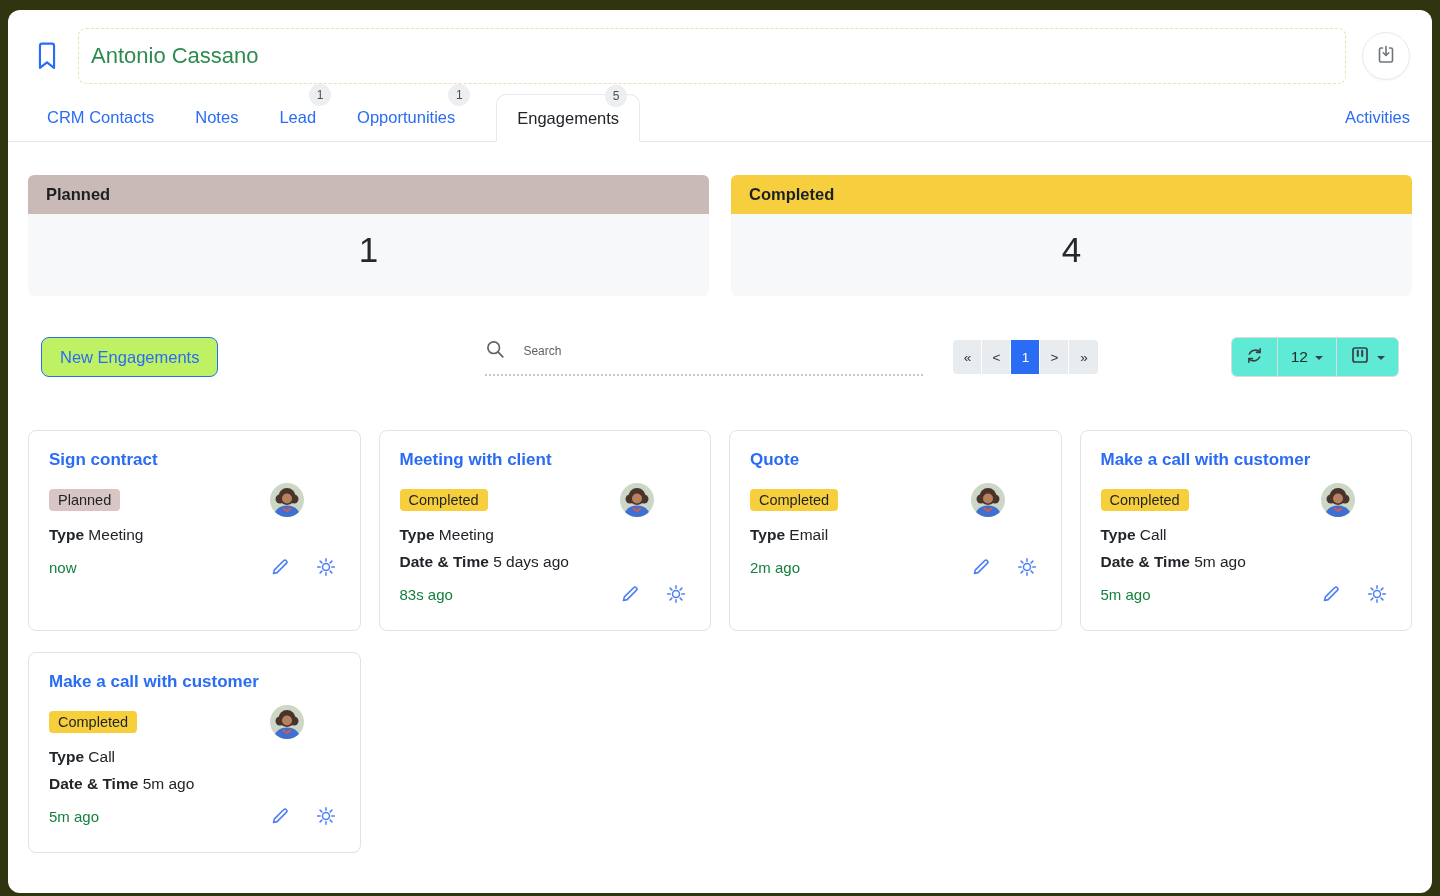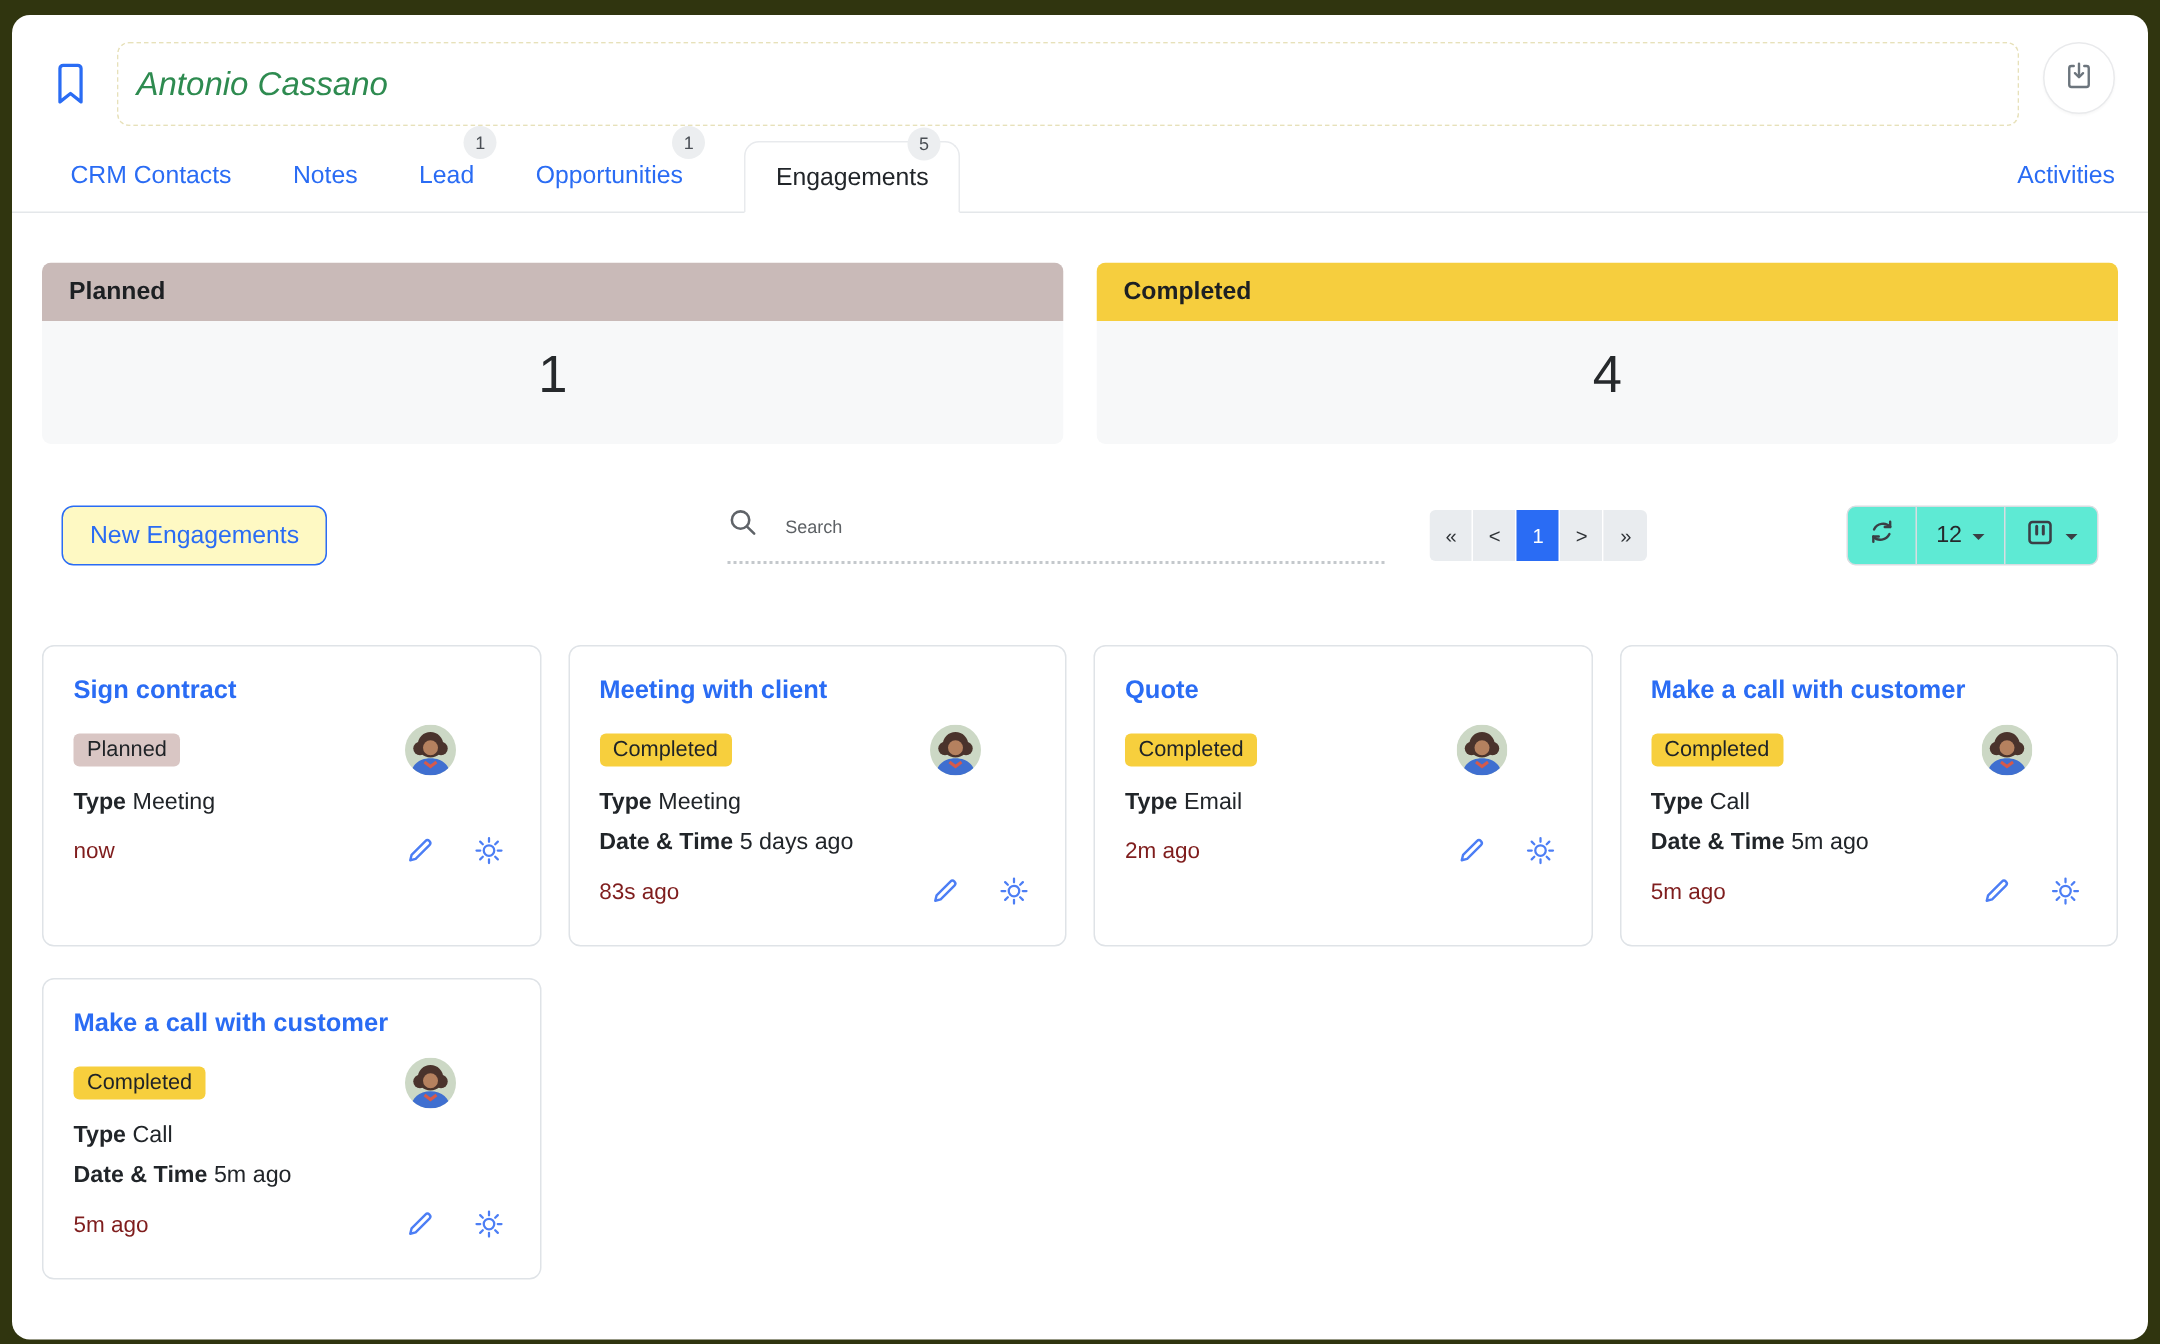--- a/index.html
+++ b/index.html
@@ -1,20 +1,20 @@
 <!DOCTYPE html>
 <html><head>
 <meta charset="utf-8">
 <style>
   html,body{margin:0;padding:0;width:1440px;height:896px;overflow:hidden;}
   body{background:#30350f;font-family:"Liberation Sans",sans-serif;color:#212529;}
   .frame{position:absolute;top:10px;left:8px;right:8px;bottom:3px;background:#fff;border-radius:12px;overflow:hidden;}
 
   
-  .hdr{display:flex;padding:18px 22px 0 26px;font-style:italic;}
+  .hdr{display:flex;align-items:center;padding:18px 22px 0 26px;}
   .bm-icon{flex:0 0 auto;margin-right:18px;display:flex;align-items:center;cursor:pointer;}
   .title-box{flex:1;display:flex;align-items:center;height:54px;border:1px dashed #e7e1ba;border-radius:8px;padding:0 12px;margin-right:16px;}
   .page-title{font-size:22px;font-weight:400;color:#2e8b50;margin:0;}
   .round-btn{flex:0 0 auto;width:48px;height:48px;border-radius:50%;border:1px solid #e9eaec;background:#fff;display:flex;align-items:center;justify-content:center;box-shadow:0 1px 2px rgba(0,0,0,.04);cursor:pointer;}
 
   
   .tabs{display:flex;align-items:stretch;height:47px;margin-top:10px;padding:0 22px 0 39px;border-bottom:1px solid #e4e7ea;}
   .tab{position:relative;display:flex;align-items:center;color:#2a6cf4;font-size:16.5px;text-decoration:none;cursor:pointer;margin-right:41px;white-space:nowrap;}
   .tab.active{color:#212529;background:#fff;border:1px solid #e8eaed;border-bottom:1px solid #fff;border-radius:10px 10px 0 0;padding:0 20px;margin-bottom:-1px;margin-right:0;}
   .tab-spacer{flex:1;}
@@ -23,21 +23,21 @@
   .tab.active .tab-badge{right:12px;}
 
   
   .panels{display:grid;grid-template-columns:1fr 1fr;gap:22px;margin:33px 20px 0;}
   .panel{border-radius:6px;overflow:hidden;}
   .panel-hd{padding:10px 18px;font-size:16.5px;font-weight:700;color:#1d2023;}
   .panel-bd{background:#f7f8f9;text-align:center;font-size:35px;padding:16px 0 26px;color:#26292c;}
 
   
   .toolbar{display:flex;align-items:center;margin:41px 20px 0;}
-  .btn-new{margin-left:13px;height:40px;padding:0 18px;font-size:16.5px;font-family:inherit;color:#2a6cf4;background:#fef9c3;border:1px solid #2a6cf4;border-radius:8px;cursor:pointer;}
+  .btn-new{margin-left:13px;height:40px;padding:0 18px;font-size:16.5px;font-family:inherit;color:#2a6cf4;background:#bef264;border:1px solid #2a6cf4;border-radius:8px;cursor:pointer;}
   .search{margin-left:267px;width:438px;display:flex;align-items:center;gap:15px;border-bottom:2px dotted #c4c8cc;padding-bottom:10px;}
   .search input{border:none;outline:none;font-size:12px;font-family:inherit;width:100%;color:#212529;background:transparent;}
   .search input::placeholder{color:#5d6165;}
   .pager{margin-left:30px;display:flex;border-radius:4px;overflow:hidden;}
   .pg{width:29px;height:34px;display:flex;align-items:center;justify-content:center;background:#e9ecef;color:#2f3337;font-size:13.5px;border:none;border-right:1px solid #fff;cursor:pointer;font-family:inherit;}
   .pg:last-child{border-right:none;}
   .pg.active{background:#2a6cf4;color:#fff;font-weight:500;}
   .ctrl-group{margin-left:auto;margin-right:13px;display:flex;align-items:center;height:38px;border:1px solid #d9dde1;border-radius:6px;background:#5eead4;}
   .ctrl{display:flex;align-items:center;gap:7px;padding:0 13px;height:100%;border:none;background:transparent;cursor:pointer;font-family:inherit;font-size:15.5px;color:#26292c;}
   .ctrl + .ctrl{border-left:1px solid #d9dde1;}
@@ -46,21 +46,21 @@
   
   .cards{display:grid;grid-template-columns:repeat(4,1fr);gap:21px 18px;margin:53px 20px 20px;}
   .card{box-sizing:border-box;height:201px;background:#fff;border:1px solid #dfe3e7;border-radius:8px;padding:19px 20px 14px;}
   .card-title{margin:0 0 13px;font-size:17px;font-weight:700;color:#2a6cf4;cursor:pointer;}
   .card-row{display:flex;align-items:center;justify-content:space-between;}
   .badge{font-size:14.5px;padding:3px 9px;border-radius:4px;color:#1f2327;}
   .avatar{width:34px;height:34px;border-radius:50%;overflow:hidden;flex:0 0 auto;margin-right:36px;}
   .field{margin:9px 0 0;font-size:15.5px;color:#212529;}
   .field b{font-weight:700;}
   .card-footer{display:flex;align-items:center;justify-content:space-between;margin-top:13px;}
-  .updated{font-size:15px;color:#7f1d1d;}
+  .updated{font-size:15px;color:#15803d;}
   .actions{display:flex;align-items:center;gap:26px;margin-right:4px;}
   .actions svg{cursor:pointer;}
 </style>
 </head>
 <body>
 
 <div class="frame">
 
   <div class="hdr">
     <span class="bm-icon">

